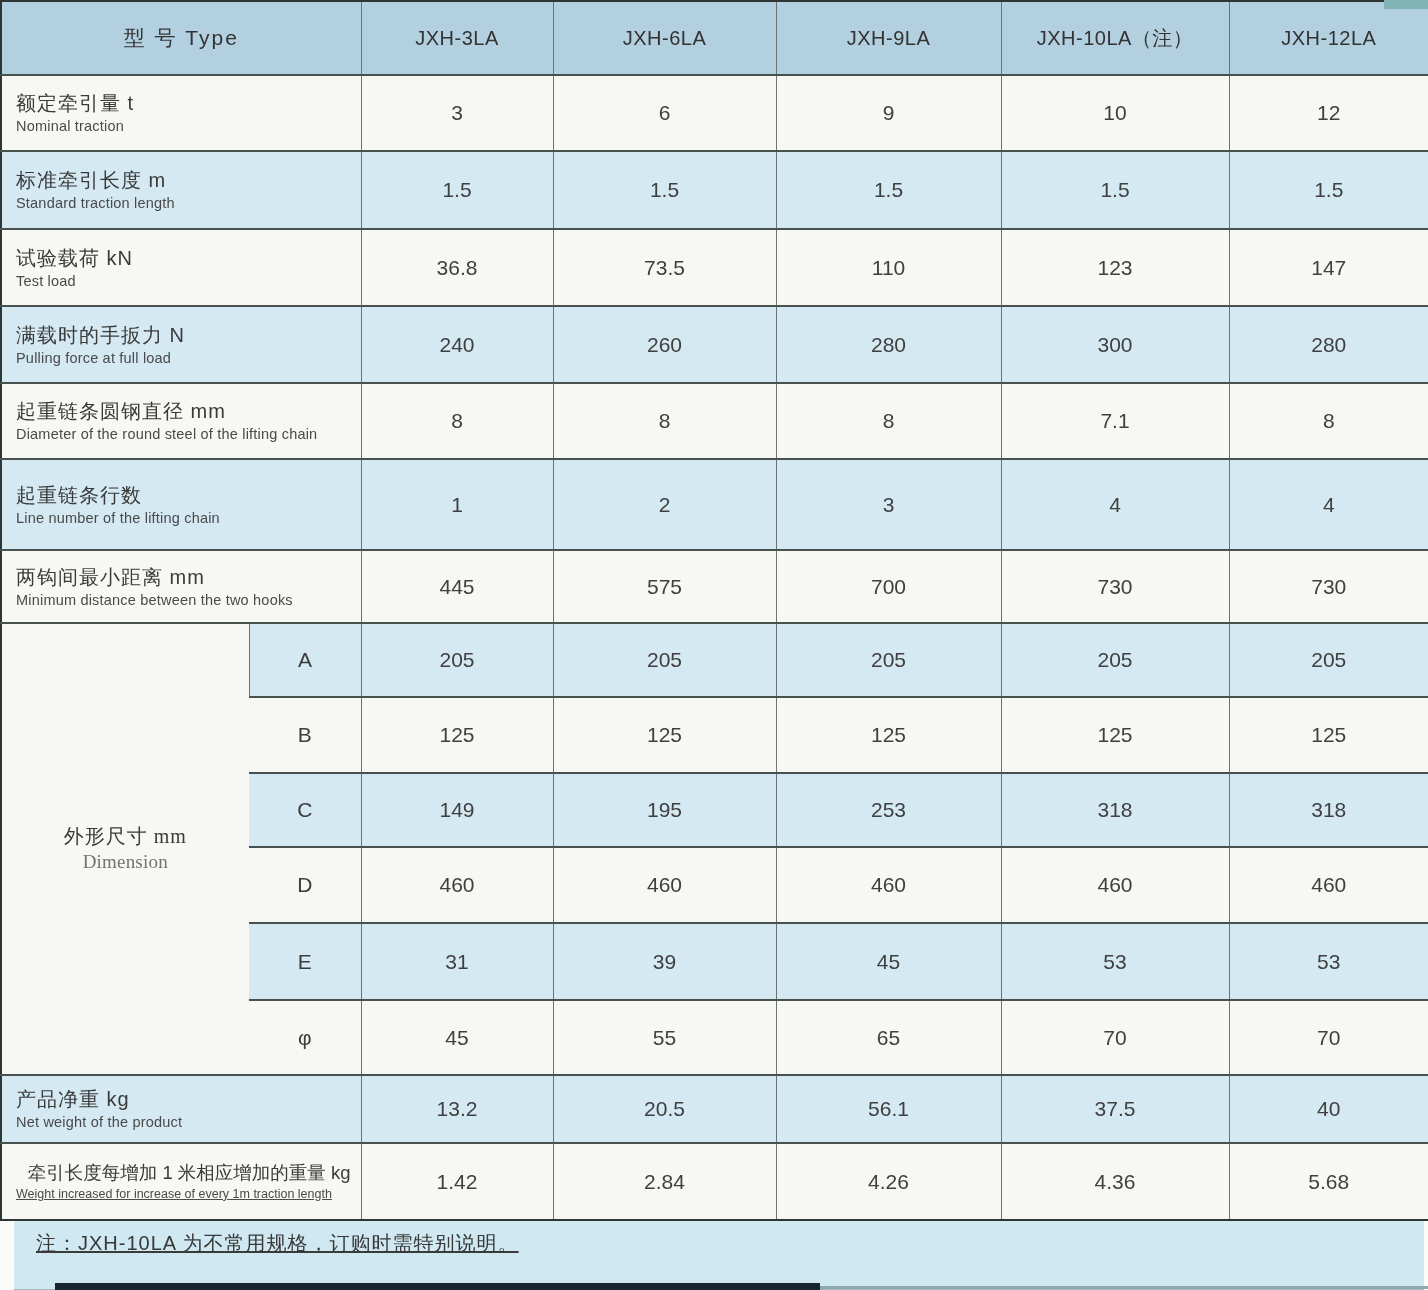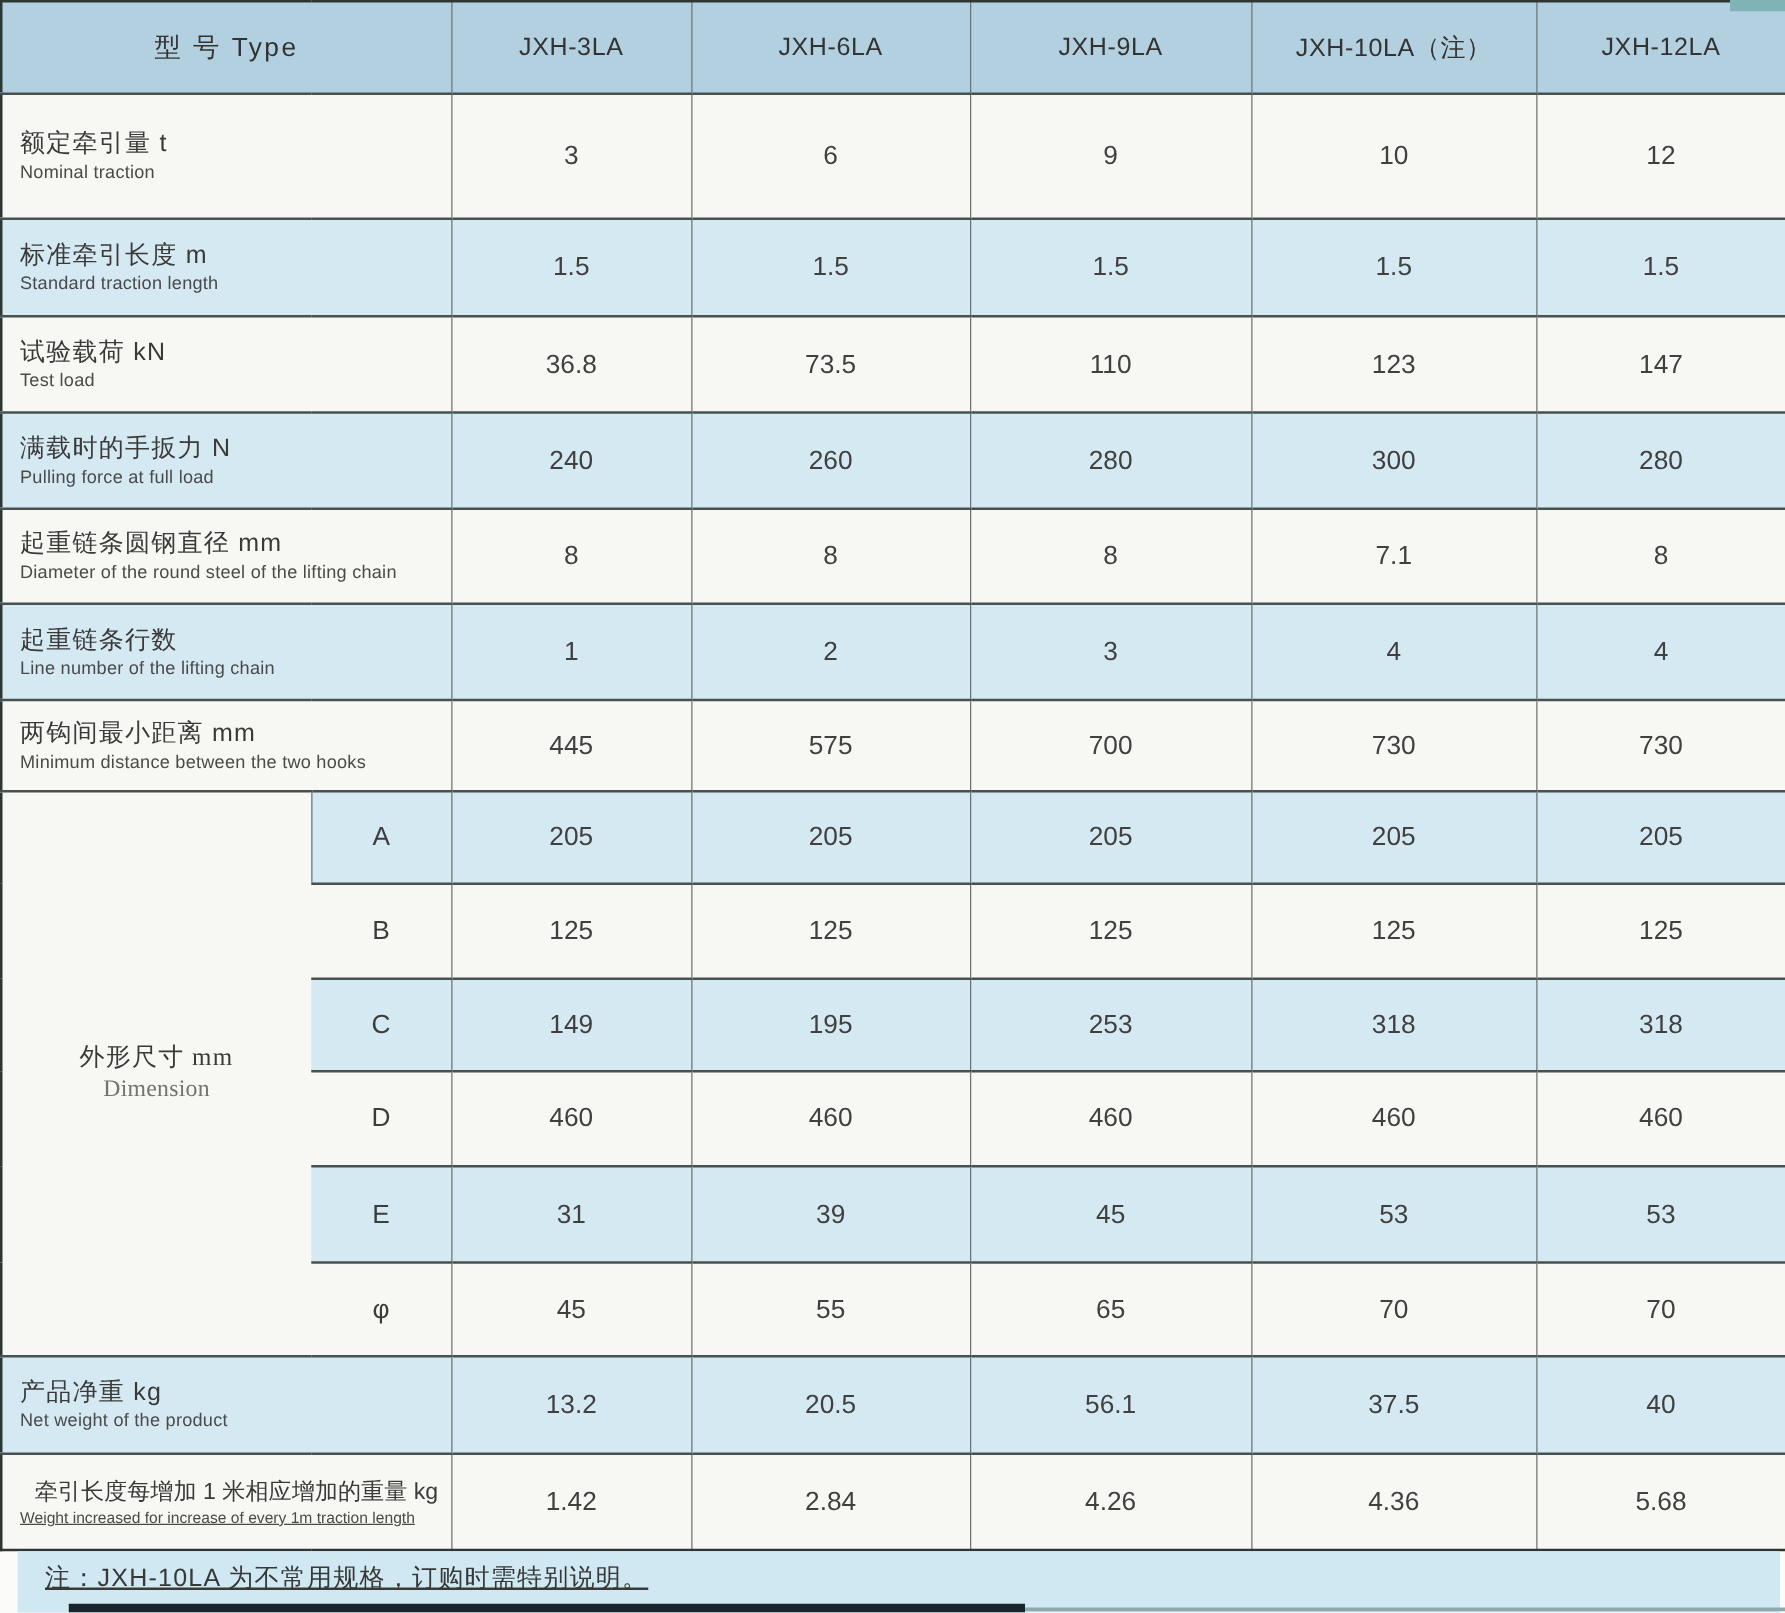--- a/index.html
+++ b/index.html
@@ -107,21 +107,21 @@
     <tbody>
       <tr class="header-row" style="height:74px">
         <td colspan="2" class="hdr-type"><span>型  号 Type</span></td>
         <td class="hdr-model">JXH-3LA</td>
         <td class="hdr-model">JXH-6LA</td>
         <td class="hdr-model">JXH-9LA</td>
         <td class="hdr-model">JXH-10LA（注）</td>
         <td class="hdr-model">JXH-12LA</td>
       </tr>
 
-      <tr class="r-white" style="height:100px">
+      <tr class="r-white" style="height:76px">
         <td colspan="2" class="label-cell">
           <div class="zh">额定牵引量 t</div>
           <div class="en">Nominal traction</div>
         </td>
         <td class="val">3</td>
         <td class="val">6</td>
         <td class="val">9</td>
         <td class="val">10</td>
         <td class="val">12</td>
       </tr>
@@ -167,21 +167,21 @@
           <div class="zh">起重链条圆钢直径 mm</div>
           <div class="en">Diameter of the round steel of the lifting chain</div>
         </td>
         <td class="val">8</td>
         <td class="val">8</td>
         <td class="val">8</td>
         <td class="val">7.1</td>
         <td class="val">8</td>
       </tr>
 
-      <tr class="r-blue" style="height:77px">
+      <tr class="r-blue" style="height:91px">
         <td colspan="2" class="label-cell">
           <div class="zh">起重链条行数</div>
           <div class="en">Line number of the lifting chain</div>
         </td>
         <td class="val">1</td>
         <td class="val">2</td>
         <td class="val">3</td>
         <td class="val">4</td>
         <td class="val">4</td>
       </tr>
@@ -244,21 +244,21 @@
       </tr>
       <tr class="r-white" style="height:75px">
         <td class="sub-label">φ</td>
         <td class="val">45</td>
         <td class="val">55</td>
         <td class="val">65</td>
         <td class="val">70</td>
         <td class="val">70</td>
       </tr>
 
-      <tr class="r-blue" style="height:78px">
+      <tr class="r-blue" style="height:68px">
         <td colspan="2" class="label-cell">
           <div class="zh">产品净重 kg</div>
           <div class="en">Net weight of the product</div>
         </td>
         <td class="val">13.2</td>
         <td class="val">20.5</td>
         <td class="val">56.1</td>
         <td class="val">37.5</td>
         <td class="val">40</td>
       </tr>

